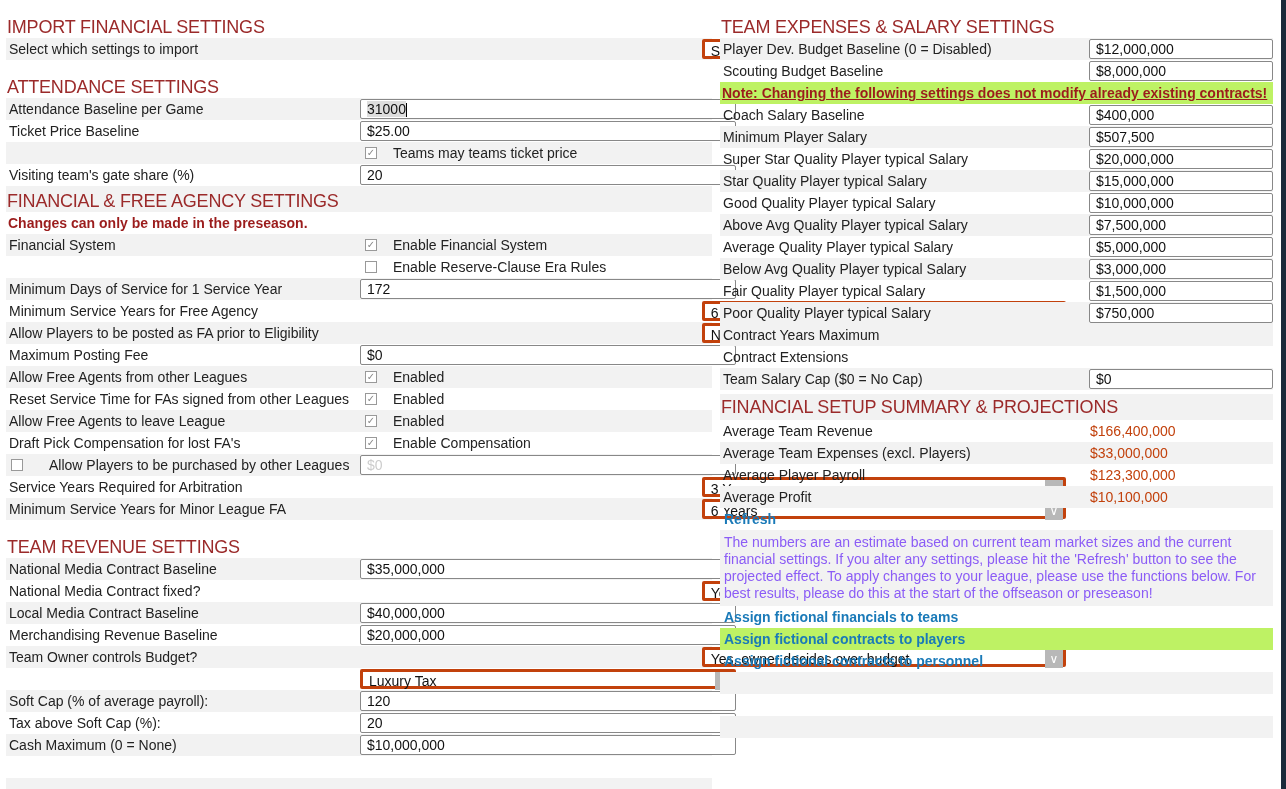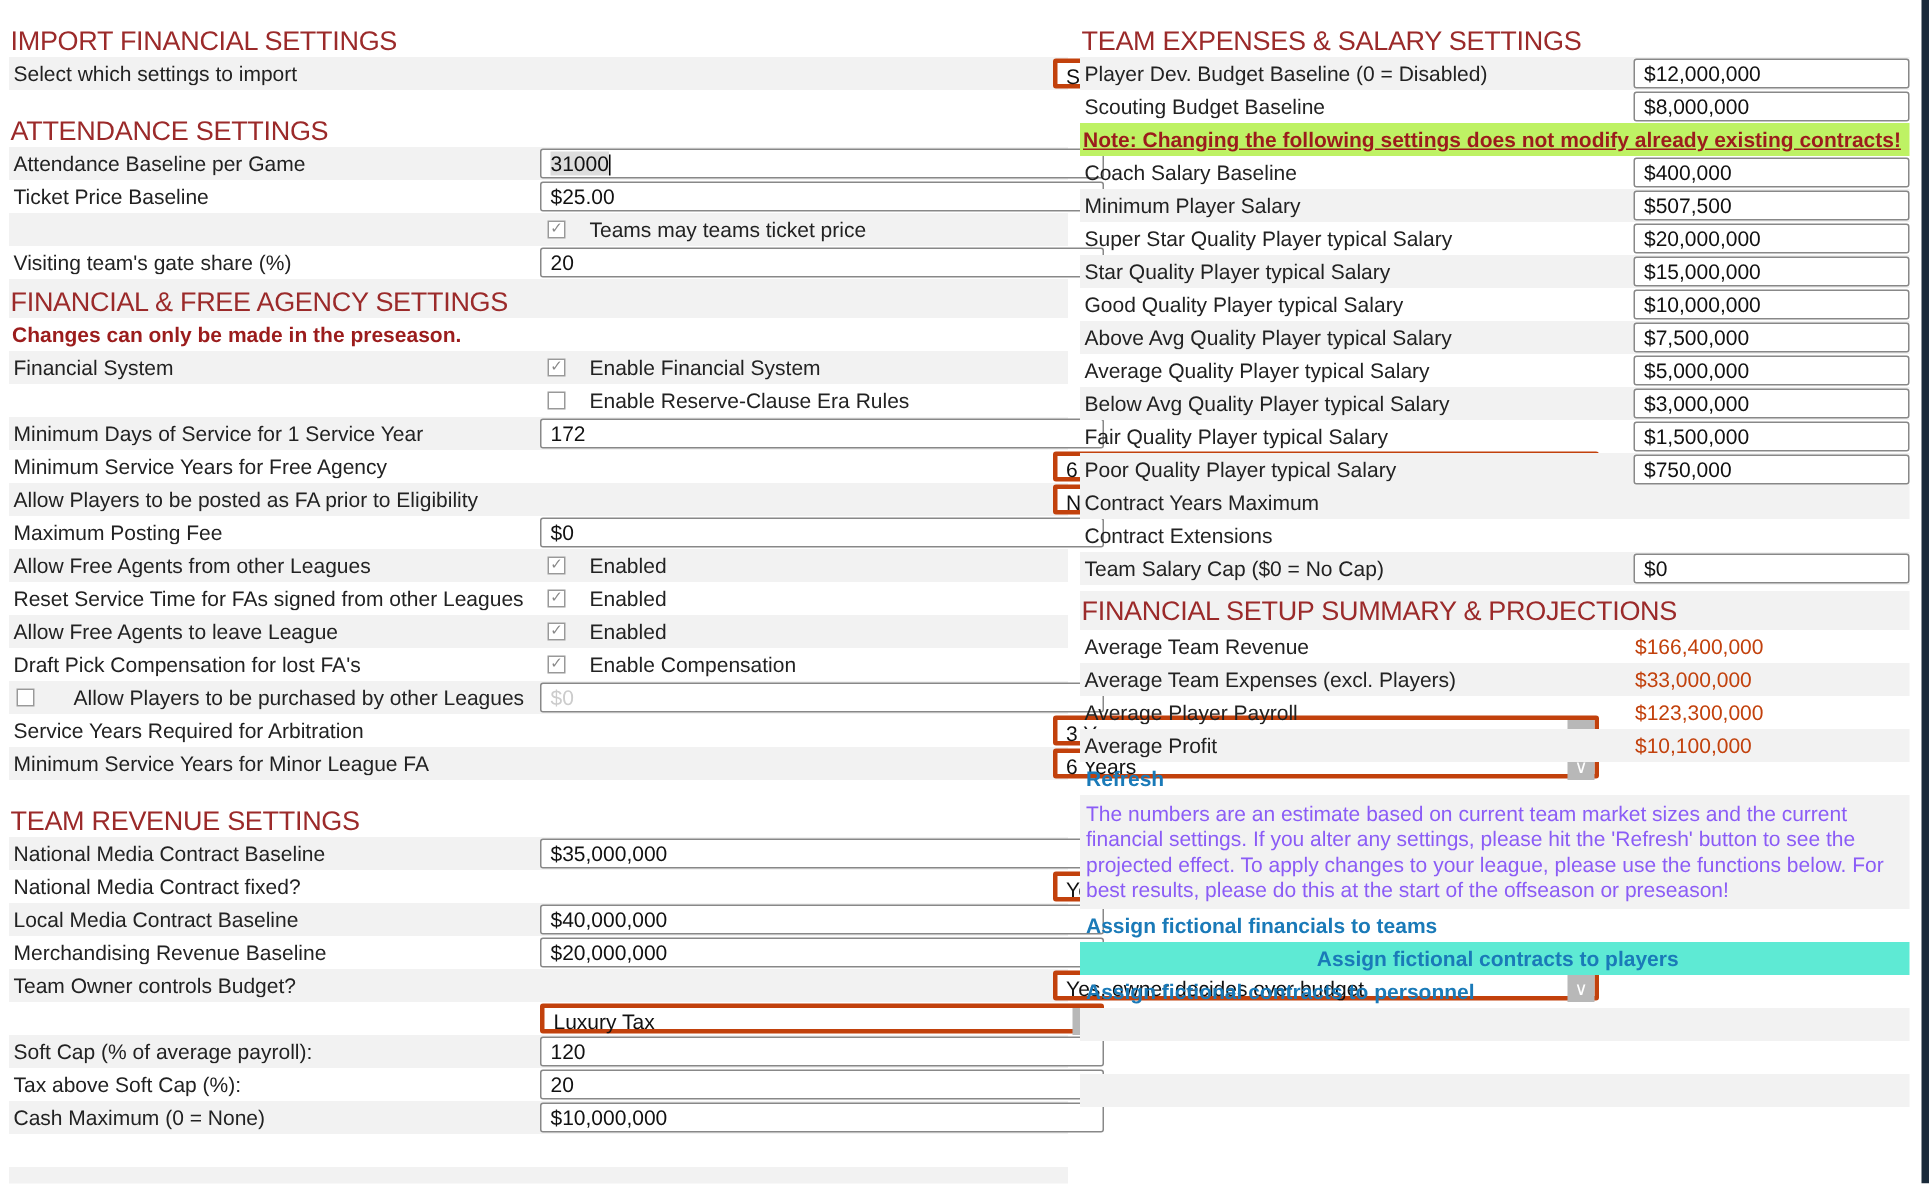--- a/index.html
+++ b/index.html
@@ -261,21 +261,21 @@
       </div>
       <div class="row alt">
         <span class="lbl">Average Profit</span>
     <span class="val">$10,100,000</span>
       </div>
     </div>
   <div class="link">Refresh</div>
   <div class="para">The numbers are an estimate based on current team market sizes and the current financial settings. If you alter any settings, please hit the 'Refresh' button to see the projected effect. To apply changes to your league, please use the functions below. For best results, please do this at the start of the offseason or preseason!</div>
   <div id="action-links">
       <div class="link">Assign fictional financials to teams</div>
-      <div class="link alt" style="background: #5eead4; text-align: center;">Assign fictional contracts to players</div>
+      <div class="link alt" style="background: #bef264;">Assign fictional contracts to players</div>
       <div class="link">Assign fictional contracts to personnel</div>
     </div>
   <div class="row alt"></div>
   <div class="spacer"></div>
   <div class="row alt"></div>
 </div>
 
 <div class="rightbar"></div>
 
 </body></html>

